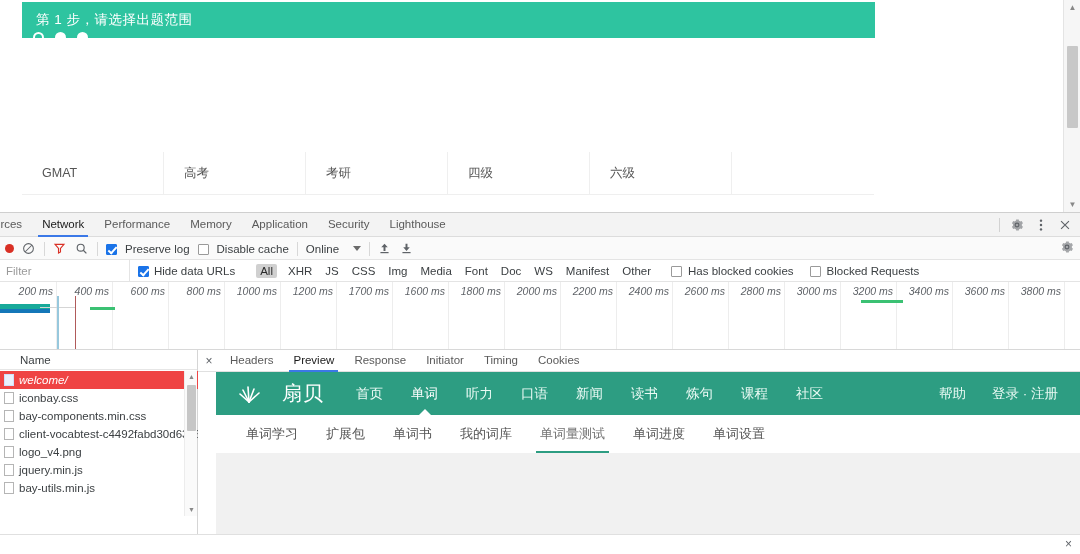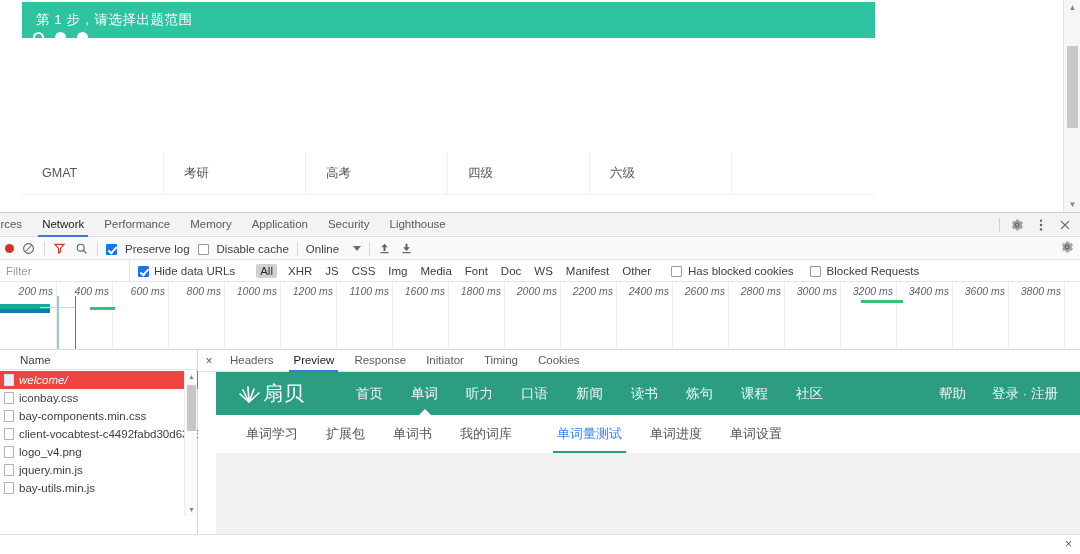--- a/index.html
+++ b/index.html
@@ -136,38 +136,38 @@
   .detail-tabs { height: 22px; border-bottom: 1px solid #e0e0e0; display: flex; align-items: center; background: #fff; }
   .dclose { width: 22px; text-align: center; color: #5f6368; font-size: 12px; }
   .dtab { position: relative; height: 22px; line-height: 21px; padding: 0 10px; font-size: 11.5px; color: #5a5a5a; }
   .dtab.active { color: #1a1a1a; }
   .dtab.active::after { content: ""; position: absolute; left: 6px; right: 6px; bottom: 0; height: 2px; background: #3b78e7; }
 
   .preview { position: absolute; left: 0; top: 22px; width: 882px; height: 183px; background: #fff; overflow: hidden; }
   .pv-frame { position: absolute; left: 18px; top: 0; width: 864px; height: 183px; background: #f1f1f1; }
 
   .sb-header { position: absolute; left: 0; top: 0; width: 864px; height: 43px; background: #2d9d82; }
-  .sb-logo { position: absolute; left: 20px; top: 9px; display: flex; align-items: center; gap: 1px; }
+  .sb-logo { position: absolute; left: 20px; top: 9px; display: flex; align-items: center; gap: 20px; }
   .sb-logo .mark { width: 26px; height: 24px; position: relative; }
   .sb-logo .name { color: #fff; font-size: 20px; letter-spacing: 1px; line-height: 24px; }
   .sb-nav { position: absolute; left: 140px; top: 0; height: 43px; display: flex; align-items: center; gap: 28px; }
   .sb-nav .item { position: relative; color: #eafaf4; font-size: 13.5px; height: 43px; line-height: 43px; text-align: center; }
   .sb-nav .item.active { color: #ffffff; }
   .sb-nav .item.active::after {
     content: ""; position: absolute; left: 50%; bottom: 0; margin-left: -6px;
     width: 0; height: 0; border-left: 6px solid transparent; border-right: 6px solid transparent;
     border-bottom: 6px solid #ffffff;
   }
   .sb-right { position: absolute; right: 22px; top: 0; height: 43px; display: flex; align-items: center; gap: 26px; }
   .sb-right .item { color: #eafaf4; font-size: 13.5px; }
 
   .sb-sub { position: absolute; left: 0; top: 43px; width: 864px; height: 38px; background: #ffffff; }
   .sb-sub-inner { position: absolute; left: 30px; top: 0; height: 38px; display: flex; align-items: center; gap: 28px; }
   .sb-sub .sitem { position: relative; height: 38px; line-height: 38px; font-size: 13px; color: #555; }
-  .sb-sub .sitem.active { color: #3b82f6; margin-left: 17px; }
+  .sb-sub .sitem.active { color: #737373; }
   .sb-sub .sitem.active::after { content: ""; position: absolute; left: -4px; right: -4px; bottom: 0; height: 2px; background: #2d9d82; }
   .sb-content { position: absolute; left: 0; top: 81px; width: 864px; height: 102px; background: #f1f1f1; }
 
   
   .watermark {
     position: absolute; right: 20px; bottom: 46px;
     display: flex; align-items: center; gap: 8px;
     color: #e2e2e2; font-size: 21px; letter-spacing: 1px;
     text-shadow: 0 1px 0 rgba(255,255,255,.9);
     pointer-events: none;
@@ -192,22 +192,22 @@
 
       <div class="step-dots">
         <div class="dot d0"></div>
         <div class="dot d1"></div>
         <div class="dot d2"></div>
       </div>
 
       <div class="cat-grid">
         <div class="cat-row">
           <div class="cat-cell">GMAT</div>
+          <div class="cat-cell">高考</div>
           <div class="cat-cell">考研</div>
-          <div class="cat-cell">高考</div>
           <div class="cat-cell">四级</div>
           <div class="cat-cell">六级</div>
           <div class="cat-cell empty"></div>
         </div>
       </div>
 
     </div>
 
     <div class="pg-scroll">
       <div class="arrow up">▲</div>
@@ -344,21 +344,21 @@
       <div class="tick" style="left:224px">
           <span>800 ms</span>
         </div>
       <div class="tick" style="left:280px">
           <span>1000 ms</span>
         </div>
       <div class="tick" style="left:336px">
           <span>1200 ms</span>
         </div>
       <div class="tick" style="left:392px">
-          <span>1100 ms</span>
+          <span>1700 ms</span>
         </div>
       <div class="tick" style="left:448px">
           <span>1600 ms</span>
         </div>
       <div class="tick" style="left:504px">
           <span>1800 ms</span>
         </div>
       <div class="tick" style="left:560px">
           <span>2000 ms</span>
         </div>

